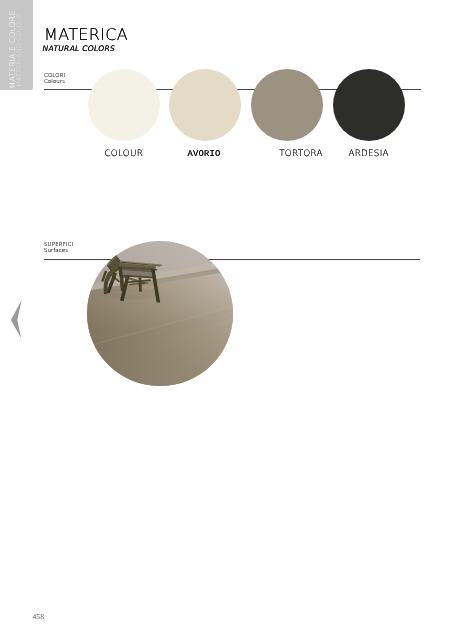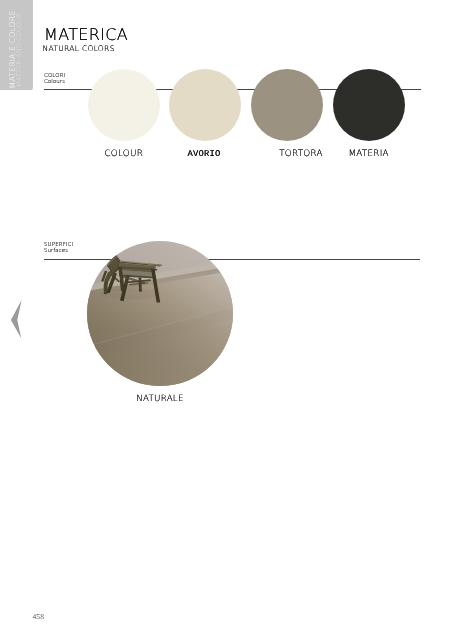--- a/index.html
+++ b/index.html
@@ -17,21 +17,21 @@
           color:#ffffff;line-height:8px;white-space:nowrap;}
   .tab-l2{position:absolute;left:3.0px;top:16.2px;font-size:6.6px;letter-spacing:0.1px;
           color:#dddddd;line-height:7px;white-space:nowrap;}
 
   
   .title{position:absolute;left:44px;top:27.4px;margin:0;font-size:16px;font-weight:200;
          letter-spacing:0.35px;color:#0d0d0d;line-height:16px;text-shadow:0 0 0.4px #0d0d0d;
          font-family:"DejaVu Sans",sans-serif;}
   .subtitle{position:absolute;left:42.6px;top:44.6px;font-size:7.6px;font-weight:200;
             letter-spacing:0.25px;color:#161616;line-height:8px;text-shadow:0 0 0.45px #161616;
-            font-family:"DejaVu Sans",sans-serif;}
+            font-family:"DejaVu Sans",sans-serif;font-style:italic;}
 
   
   .sec{position:absolute;font-family:"DejaVu Sans",sans-serif;font-weight:200;}
   .sec .it{font-size:5.5px;letter-spacing:0.1px;color:#24242a;text-shadow:0 0 0.4px #24242a;line-height:6.1px;white-space:nowrap;}
   .sec .en{font-size:5.5px;letter-spacing:0.05px;color:#24242a;text-shadow:0 0 0.4px #24242a;line-height:6.1px;white-space:nowrap;}
   .rule{position:absolute;height:1px;background:#44444c;}
 
   
   .swatch{position:absolute;border-radius:50%;top:68.6px;width:72px;height:72px;}
   .sw-label{position:absolute;top:149.9px;font-size:8.8px;letter-spacing:0.25px;color:#151515;text-shadow:0 0 0.42px #151515;
@@ -73,21 +73,21 @@
   <div class="rule" style="left:44px;top:89.2px;width:377px;"></div>
 
   <div id="swatches">
       <div class="swatch" style="left: 87.8px; background: rgb(244, 241, 230);"></div>
       <div class="sw-label" style="left: 63.8px; width: 120px;">COLOUR</div>
       <div class="swatch" style="left: 169.3px; background: rgb(227, 219, 197);"></div>
       <div class="sw-label" style="left: 144px; width: 120px; font-family: Liberation Mono, monospace;">AVORIO</div>
       <div class="swatch" style="left: 250.7px; background: rgb(156, 146, 129);"></div>
       <div class="sw-label" style="left: 241px; width: 120px;">TORTORA</div>
       <div class="swatch" style="left: 332.6px; background: rgb(45, 45, 42);"></div>
-      <div class="sw-label" style="left: 308.6px; width: 120px;">MATERIA</div>
+      <div class="sw-label" style="left: 308.6px; width: 120px;">ARDESIA</div>
     </div>
 
   <div class="sec" style="left:44px;top:242.2px;">
     <div class="it">SUPERFICI</div>
     <div class="en">Surfaces</div>
   </div>
   <div class="rule" style="left:44px;top:259.2px;width:376px;"></div>
 
   <div class="photo">
     <svg width="146" height="146" viewBox="0 0 146 146">
@@ -177,20 +177,19 @@
         <path d="M26.6 31.6 L30.0 32.6 L22.6 52.2 L19.2 51.4 Z" fill="url(#gWood)"></path>
         <path d="M39.2 34.0 L42.6 34.7 L36.6 60.2 L33.0 59.6 Z" fill="url(#gWood)"></path>
         <path d="M51.6 36.2 L54.2 36.6 L54.8 50.8 L52.0 50.4 Z" fill="#433d28"></path>
         <path d="M64.0 27.4 L67.6 27.9 L73.2 61.4 L69.6 61.6 Z" fill="#3e3820"></path>
         <path d="M17.8 29.8 L20.2 30.2 L16.4 40.8 L14.2 40.2 Z" fill="#484229"></path>
 
         <path d="M34.4 36.0 L37.0 34.8 L58.6 41.2 L57.2 43.4 Z" fill="#4d462f" opacity="0.75"></path>
       </g>
     </svg>
   </div>
-  <div class="ph-label" style="left:0;width:320px;">NATURALE</div>
 
   <svg class="arrow" width="16" height="44" viewBox="0 0 16 44">
     <path d="M12.6 3.0 L1.9 23.0 L12.2 41.3 L8.3 23.0 Z" fill="#9a9a9a"></path>
   </svg>
 
   <div class="pageno">458</div>
 </div>
 
 </body></html>

